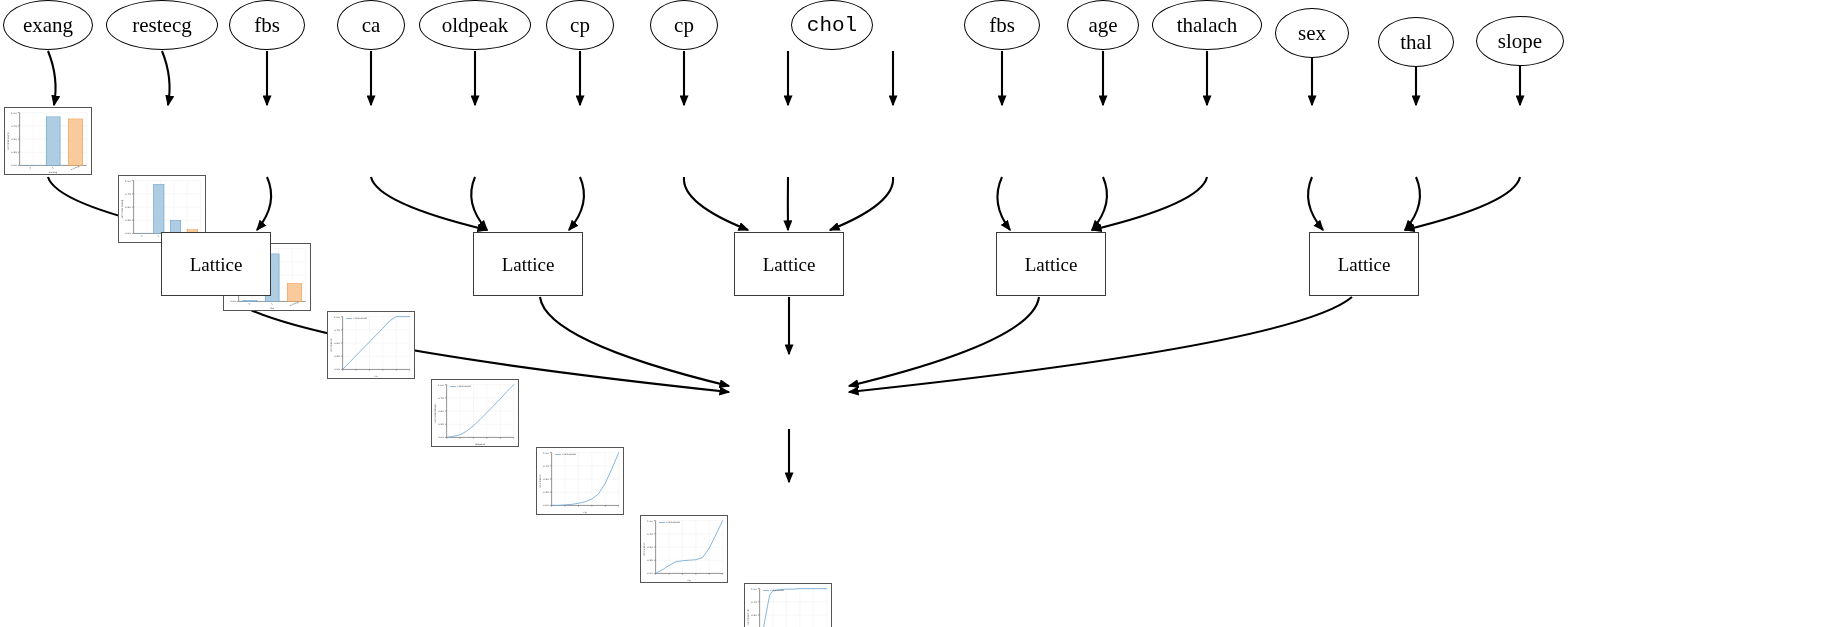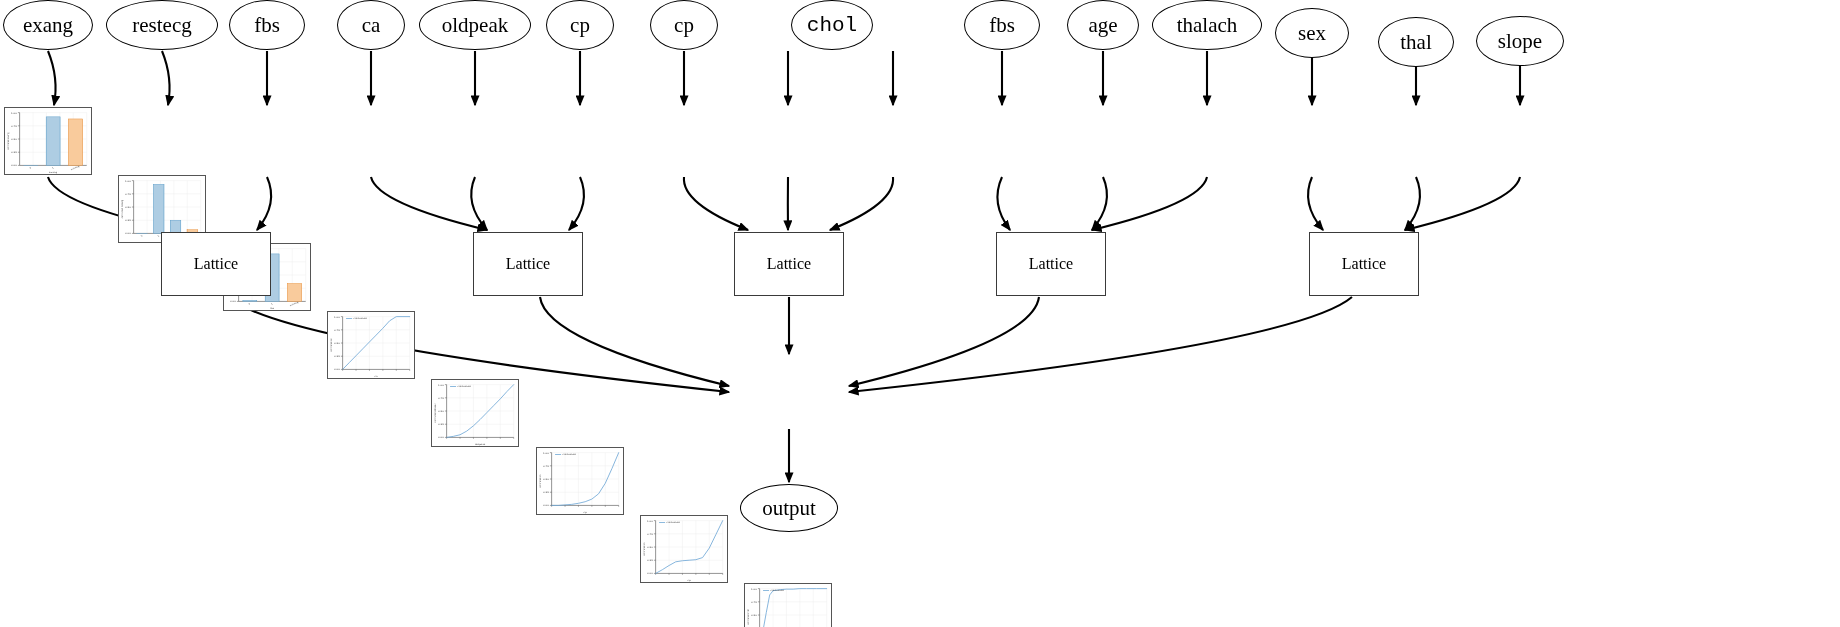--- a/index.html
+++ b/index.html
@@ -11,21 +11,21 @@
   .node{position:absolute;box-sizing:border-box;}
 
   .ellipse{
     border:1.6px solid #000;border-radius:50%;background:#fff;
     display:flex;align-items:center;justify-content:center;
     font-size:21px;line-height:1;white-space:nowrap;
   }
   .boxnode{
     border:1.8px solid #3a3a3a;background:#fff;
     display:flex;align-items:center;justify-content:center;
-    font-size:16px;line-height:1;
+    font-size:19px;line-height:1;
   }
 
   
   .plot{
     border:1.7px solid #555;background:#fff;box-sizing:border-box;
     position:relative;overflow:hidden;
   }
   .plot svg{display:block;width:100%;height:100%;}
 </style>
 </head>
@@ -426,17 +426,14 @@
       </div>
       <div class="node boxnode" style="left: 734px; top: 232px; width: 110px; height: 64px;">
         <span>Lattice</span>
       </div>
       <div class="node boxnode" style="left: 996px; top: 232px; width: 110px; height: 64px;">
         <span>Lattice</span>
       </div>
       <div class="node boxnode" style="left: 1309px; top: 232px; width: 110px; height: 64px;">
         <span>Lattice</span>
       </div>
-      <div class="node ellipse" style="left: 740px; top: 484px; width: 98px; height: 48px;">
-        <span>output</span>
-      </div>
     </div>
 </div>
 
 </body></html>

